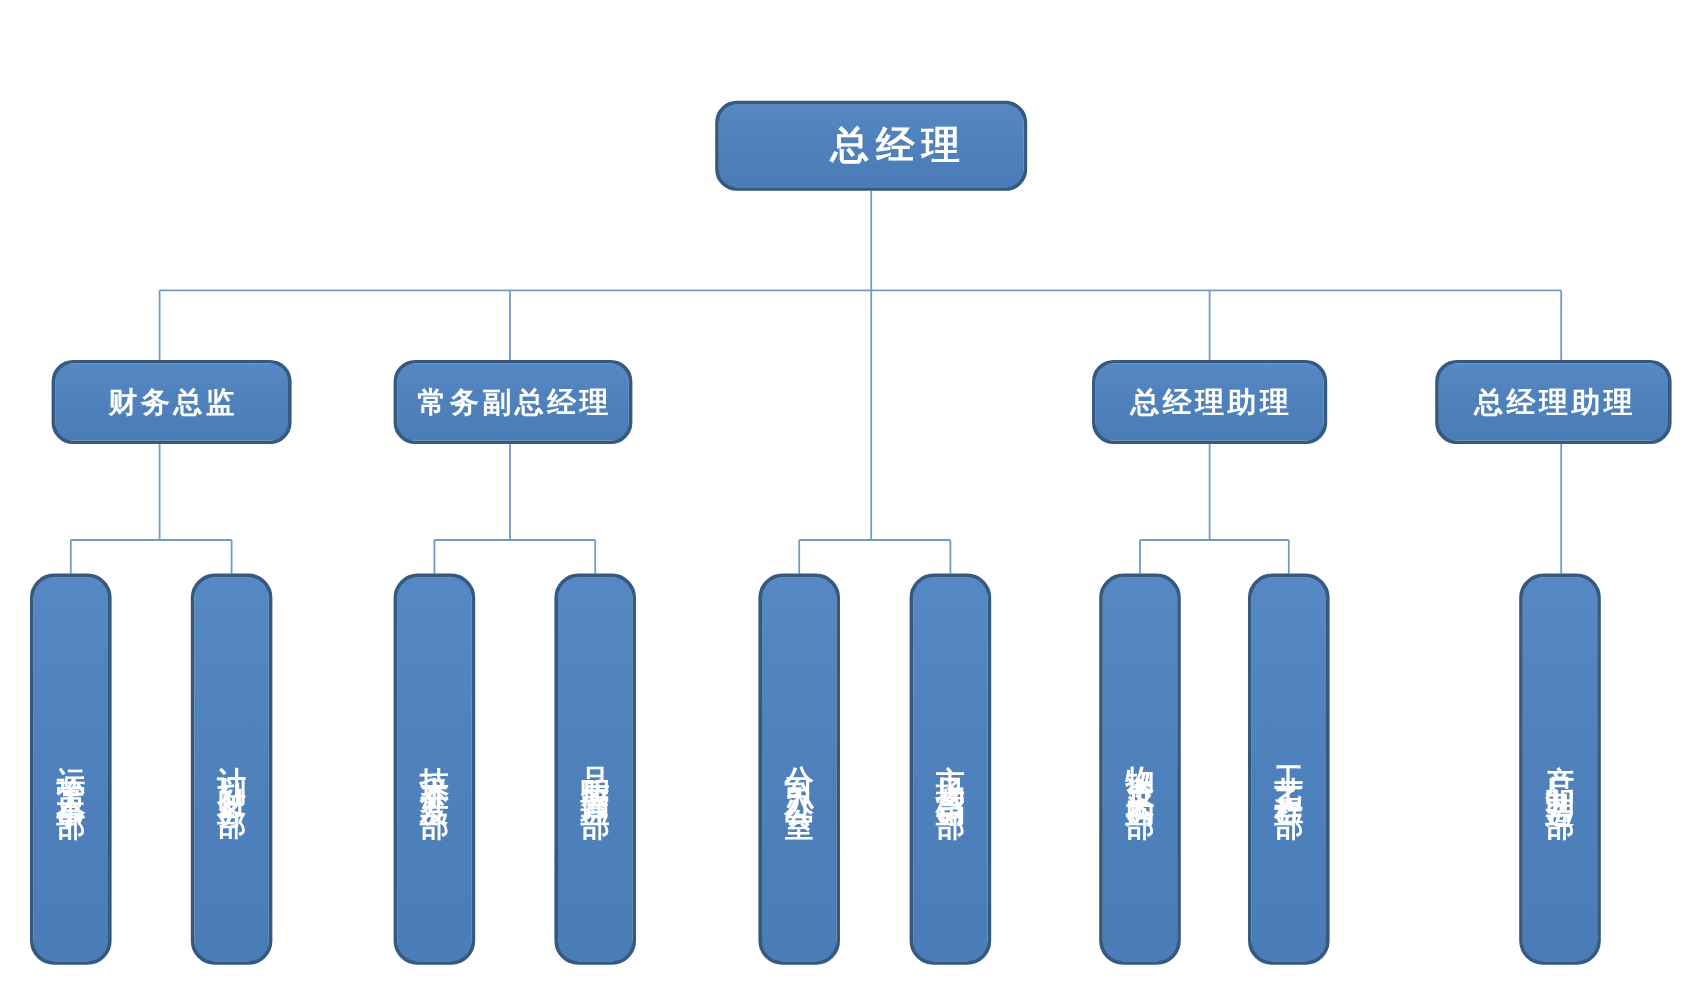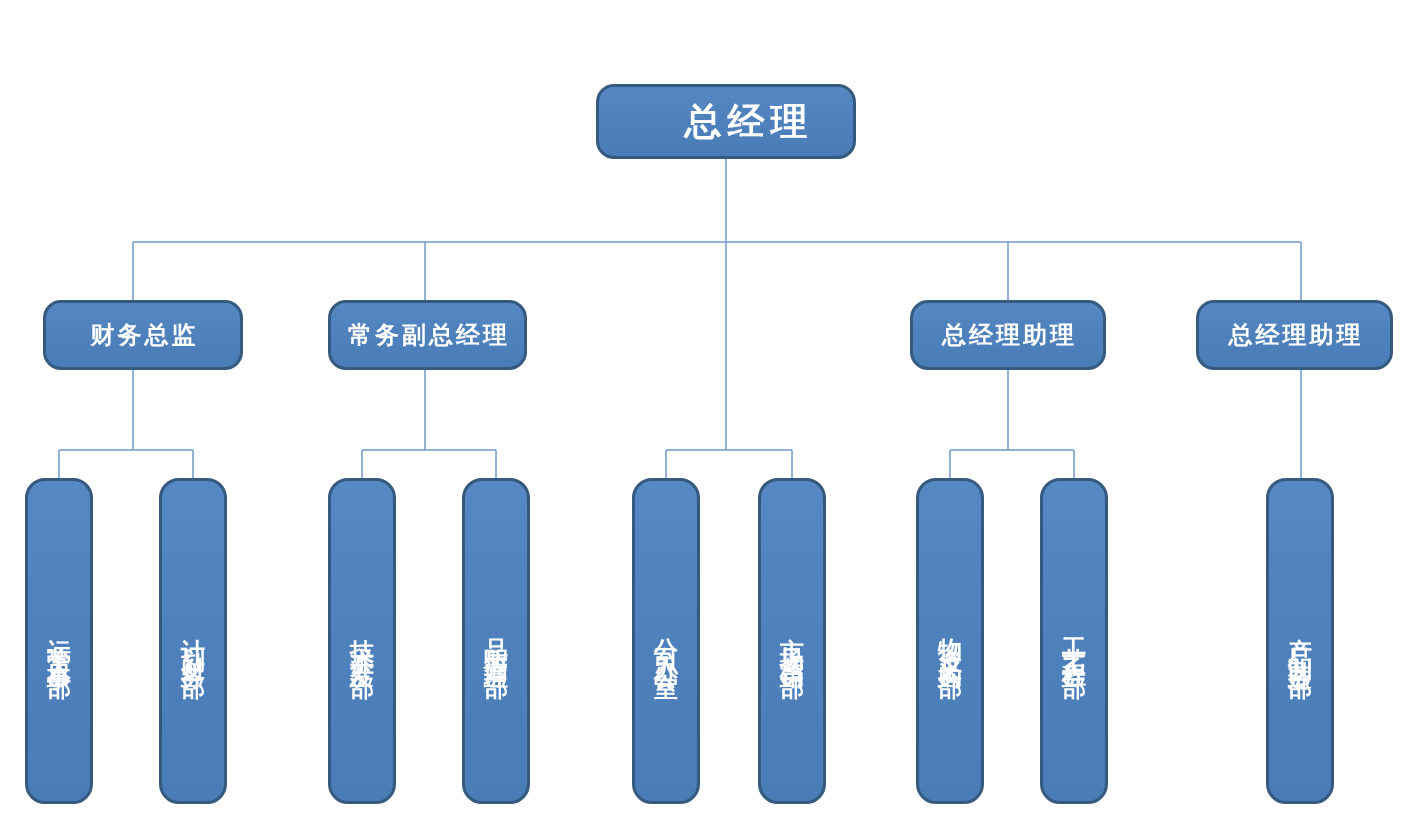--- a/index.html
+++ b/index.html
@@ -36,21 +36,21 @@
     align-items: center;
     justify-content: center;
     text-align: center;
   }
   .node-h {
     border-radius: 18px;
   }
   .node-root {
     left: 596px; top: 84px;
     width: 260px; height: 75px;
-    font-size: 37px;
+    font-size: 32px;
     letter-spacing: 6px;
     text-indent: 6px;
     padding-left: 40px;
   }
   .node-l2 {
     top: 300px;
     height: 70px;
     font-size: 24px;
     letter-spacing: 3px;
     text-indent: 3px;

